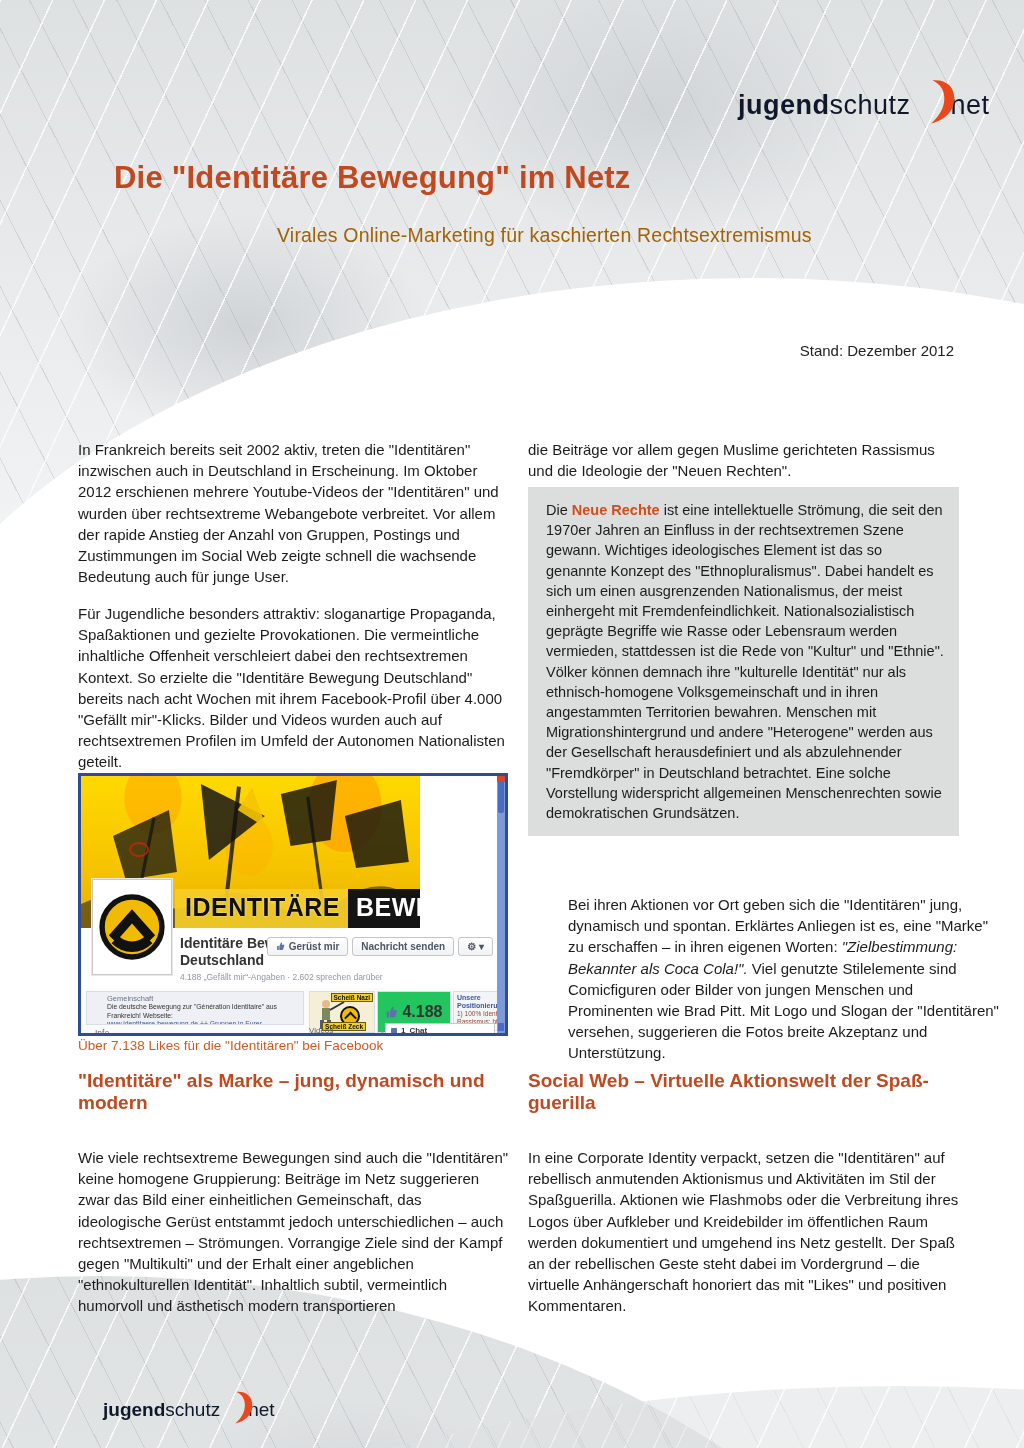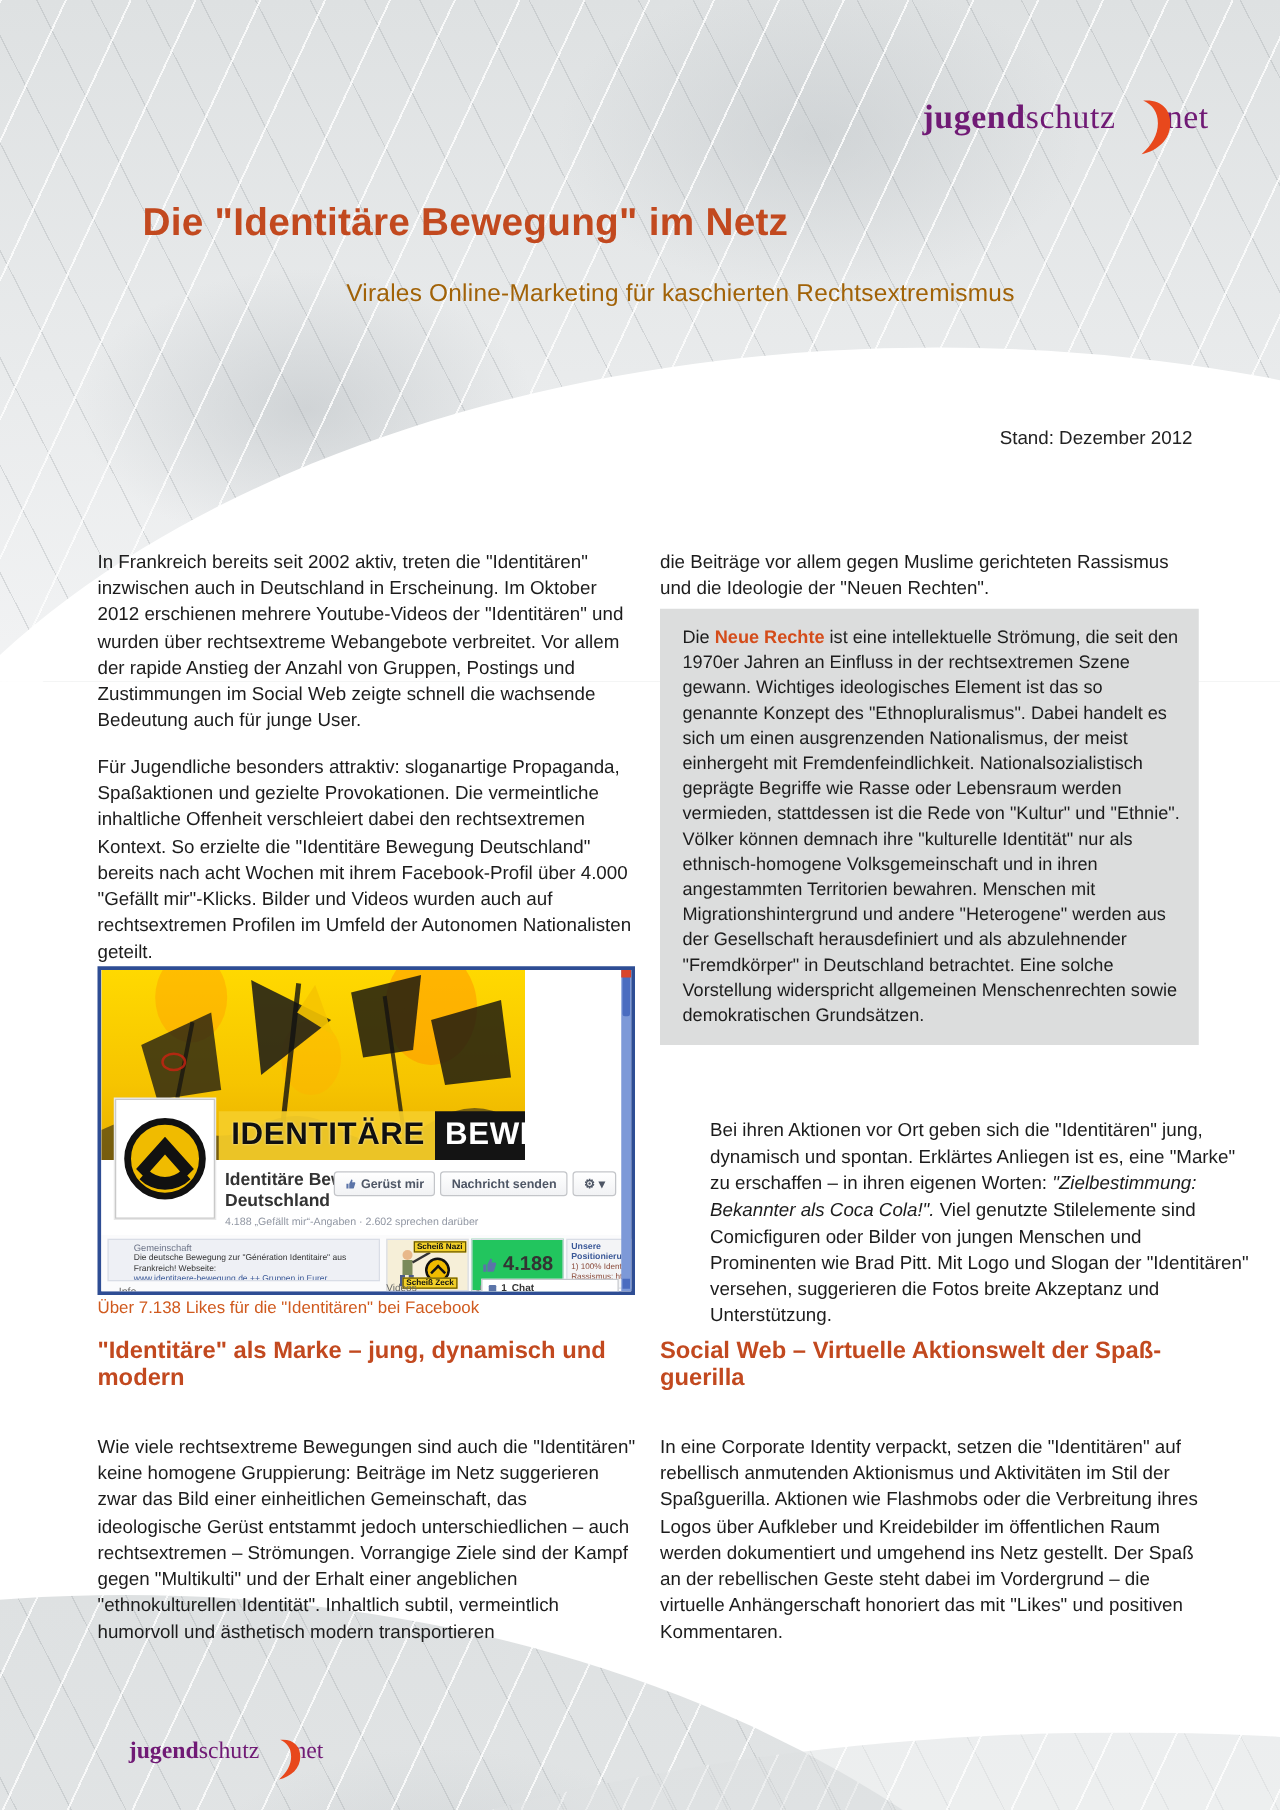--- a/index.html
+++ b/index.html
@@ -19,21 +19,21 @@
       linear-gradient(180deg,#dee1e2 0%,#e9ebec 55%,#f2f3f4 100%);
   }
   .header-band{position:absolute;left:0;top:0;width:1024px;height:545px;overflow:hidden;}
   .header-band .bg{position:absolute;inset:0;}
   .header-rim{position:absolute;left:-110px;top:294px;width:1800px;height:1100px;border-radius:50%;background:#c9cdcf;}
   .header-swoosh{position:absolute;left:-150px;top:278px;width:1800px;height:1100px;border-radius:50%;background:#ffffff;}
   .footer-band{position:absolute;left:0;bottom:0;width:1024px;height:212px;overflow:hidden;}
   .footer-wedge{position:absolute;left:-800px;top:40px;width:1800px;height:1240px;border-radius:50%;}
   .footer-wedge2{position:absolute;left:-200px;top:150px;width:2200px;height:1100px;border-radius:50%;opacity:.55;}
   
-  .brand{position:absolute;display:flex;align-items:flex-start;white-space:nowrap;color:#701a75;font-family:Liberation Serif, serif;}
+  .brand{position:absolute;display:flex;align-items:flex-end;white-space:nowrap;color:#0f172a;}
   .brand .b1{font-weight:700;}
   .brand .b2{font-weight:400;}
   .brand .swoosh{display:inline-block;position:relative;z-index:0;}
   .brand .b3{font-weight:400;margin-left:-4px;}
   .brand-top{left:738px;top:78px;font-size:27px;letter-spacing:.5px;}
   .brand-top .swoosh svg{width:44px;height:46px;margin:0 -2px -10px 2px;}
   .brand-bottom{left:103px;top:1390px;font-size:19px;z-index:5;}
   .brand-bottom .swoosh svg{width:32px;height:34px;margin:0 -2px -8px 2px;}
   
   .doc-title{position:absolute;left:114px;top:160px;font-size:31px;font-weight:700;color:#c2491f;letter-spacing:.2px;}

